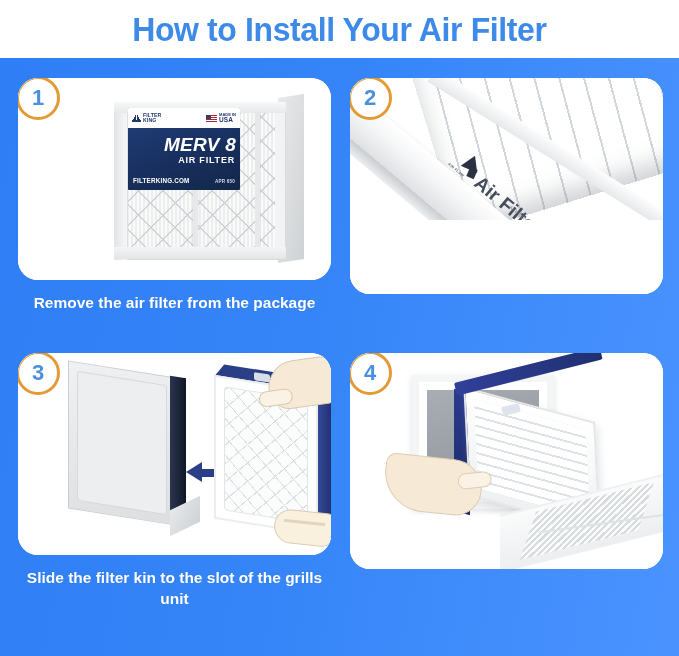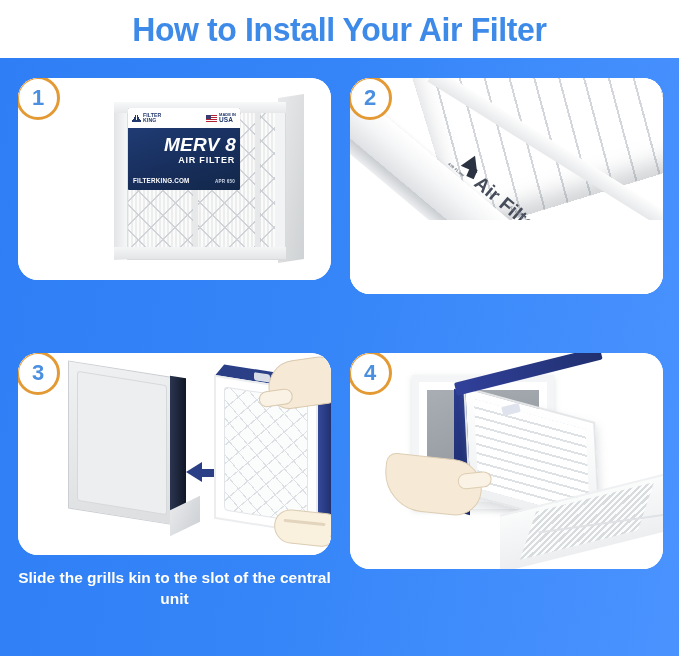--- a/index.html
+++ b/index.html
@@ -405,20 +405,21 @@
                 <div class="label-af">AIR FILTER</div>
                 <div class="label-bot">
                   <span class="label-site">FILTERKING.COM</span>
                   <span class="label-apr">APR 650</span>
                 </div>
               </div>
             </div>
           </div>
           <div class="badge">1</div>
         </div>
+        <div class="caption">Remove the air filter from the package</div>
       </div>
 
       <div class="step s2">
         <div class="card">
           <div class="photo2">
             <div class="c2-pleats"></div>
             <div class="c2-diag"></div>
             <div class="c2-white2"></div>
             <div class="c2-frame"></div>
             <div class="c2-frame2"></div>
@@ -454,21 +455,21 @@
                 <div class="f-mesh"></div>
               </div>
               <div class="f-tab"></div>
             </div>
 
             <div class="hand-top"></div>
             <div class="hand-bot"></div>
           </div>
           <div class="badge">3</div>
         </div>
-        <div class="caption">Slide the grills kin to the slot of the central unit</div>
+        <div class="caption">Slide the filter kin to the slot of the grills unit</div>
       </div>
 
       <div class="step s4">
         <div class="card">
           <div class="ill4">
             <div class="g-duct">
               <div class="g-hole"></div>
             </div>
             <div class="g-blue2"></div>
             <div class="g-door">

